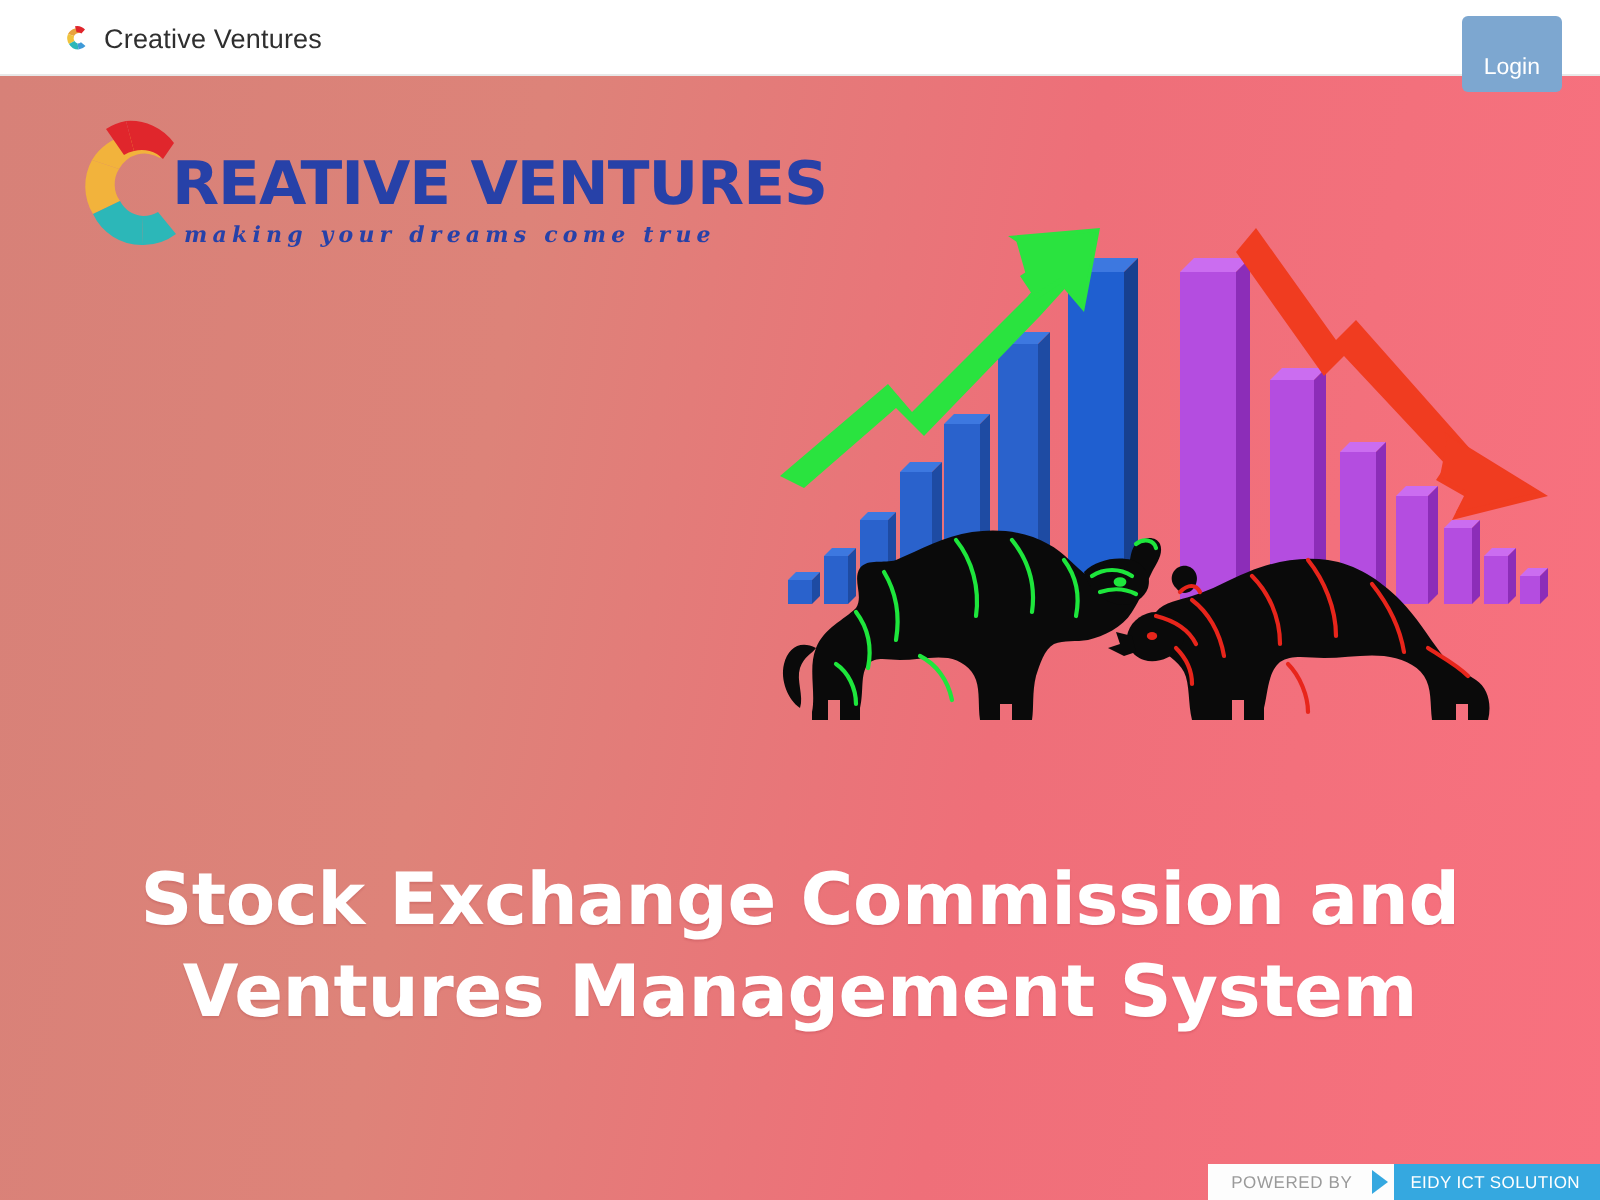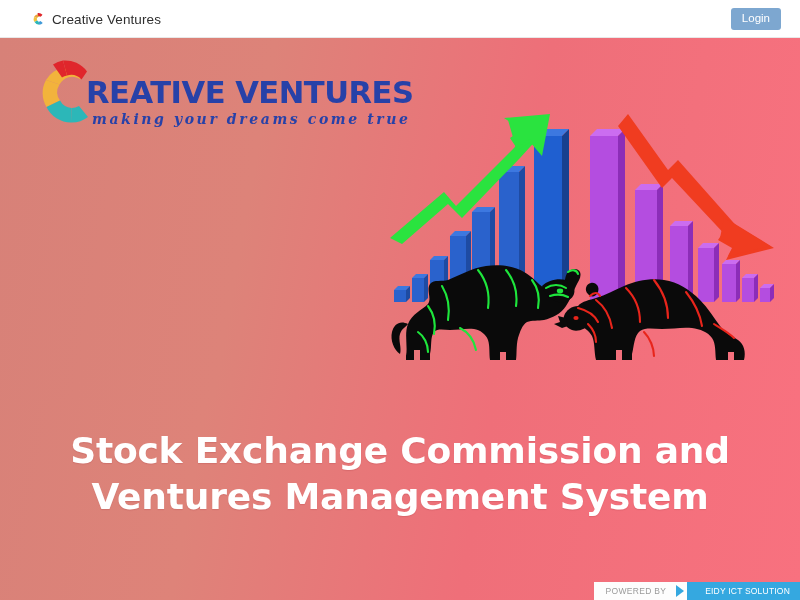--- a/index.html
+++ b/index.html
@@ -55,21 +55,21 @@
     letter-spacing: 0.1px;
     white-space: nowrap;
   }
   #login-button {
     position: absolute;
     right: 19px; top: 8px;
     background: #7da7d0;
     color: #ffffff;
     font-size: 11.5px;
     font-family: "Liberation Sans", sans-serif;
-    padding: 4px 11px 5px 11px;
+    padding: 20px 11px 5px 11px;
     border: none;
     border-radius: 3px;
     cursor: pointer;
     line-height: 1.1;
   }
 
   
   #hero {
     position: absolute;
     left: 0; top: 38px;
@@ -116,21 +116,21 @@
     white-space: nowrap;
     transform: scaleX(1.02);
     transform-origin: left center;
   }
   #logo-tagline {
     position: absolute;
     left: 56px; top: 53px;
     font-family: "DejaVu Serif", serif;
     font-style: italic;
     font-weight: bold;
-    font-size: 14px;
+    font-size: 11px;
     letter-spacing: 2.6px;
     color: #2741a8;
     white-space: nowrap;
   }
 
   
   #illustration {
     position: absolute;
     left: 382px; top: 70px;
     width: 400px;
@@ -176,21 +176,21 @@
     padding: 0 9px 0 12px;
   }
   #powered-brand {
     background: #35a8e0;
     color: #ffffff;
     font-family: "Liberation Sans", sans-serif;
     font-size: 8.5px;
     letter-spacing: 0.2px;
     display: flex;
     align-items: center;
-    padding: 0 10px 0 18px;
+    padding: 0 10px 0 8px;
     position: relative;
   }
   #powered-arrow {
     width: 12px;
     background: #fdfdfd;
     position: relative;
   }
   #powered-arrow::after {
     content: "";
     position: absolute;

